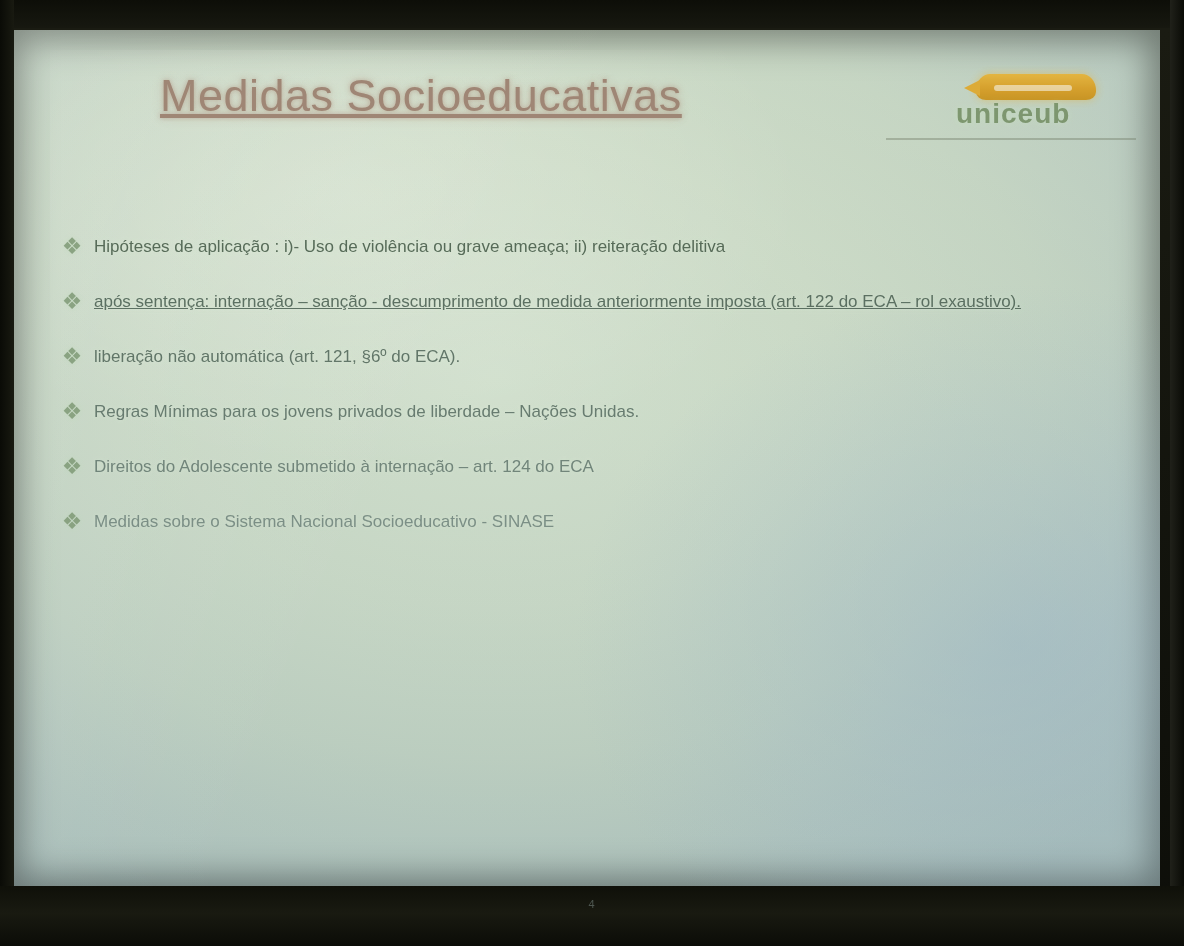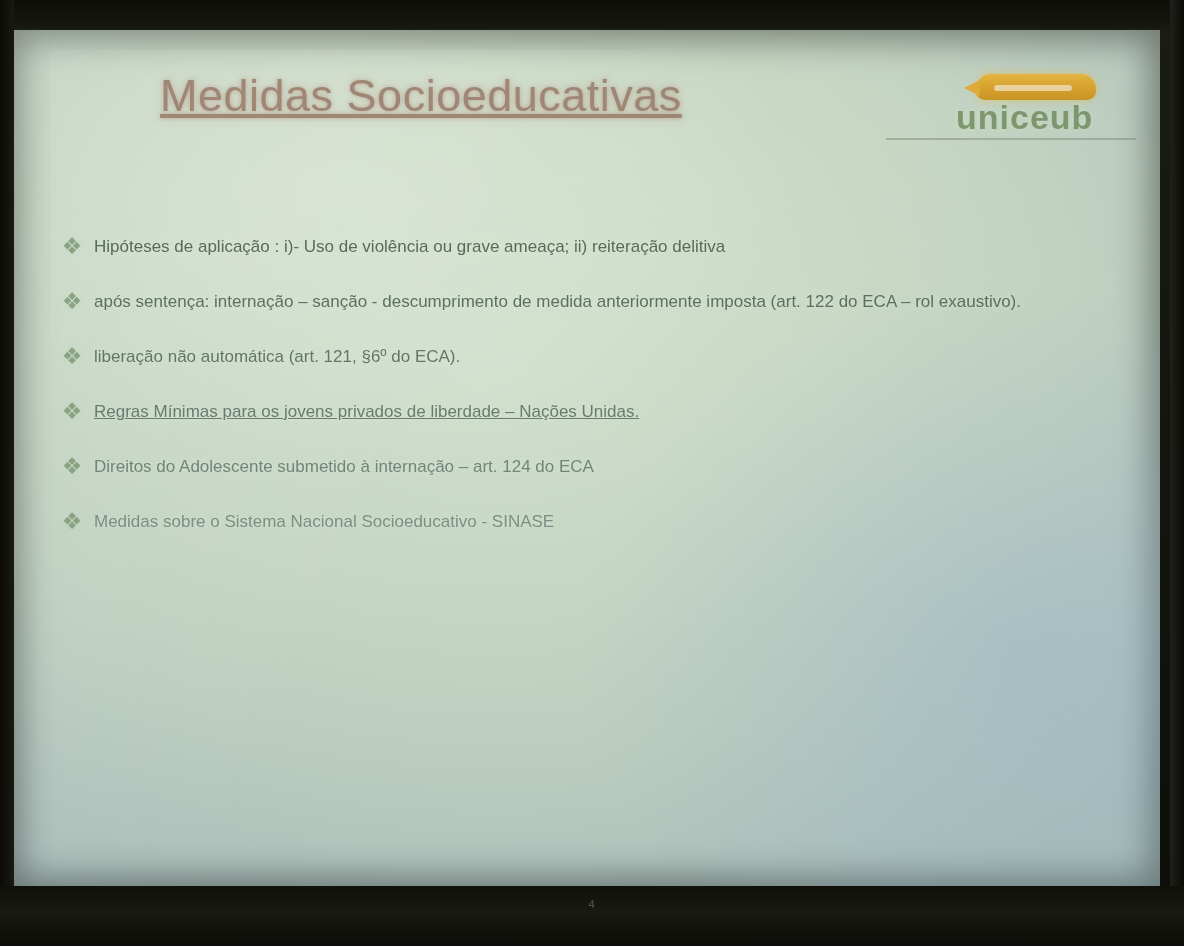--- a/index.html
+++ b/index.html
@@ -132,21 +132,21 @@
     top: 11px;
     width: 78px;
     height: 6px;
     background: rgba(255,255,255,0.55);
     border-radius: 3px;
   }
   #logo .wordmark {
     position: absolute;
     left: 8px;
     top: 26px;
-    font-size: 34px;
+    font-size: 28px;
     font-weight: bold;
     letter-spacing: 1px;
     color: #6f8a5e;
     opacity: 0.82;
     text-shadow: 0 0 7px rgba(200,225,190,0.75);
   }
   #logo .underline {
     position: absolute;
     left: -62px;
     top: 66px;
@@ -184,23 +184,23 @@
     color: #4f6452;
     text-shadow: 0 0 5px rgba(225,238,220,0.55);
     opacity: 0.93;
   }
   .bullet.justify .btext {
     text-align: justify;
     padding-right: 18px;
   }
   
   .bullet:nth-child(1) .btext { color: #4e6350; }
-  .bullet:nth-child(2) .btext { color: #53685a; }
+  .bullet:nth-child(2) .btext { color: #53685a; text-decoration: underline; }
   .bullet:nth-child(3) .btext { color: #566b5e; opacity: 0.9; }
-  .bullet:nth-child(4) .btext { color: #5a6f64; opacity: 0.88; text-decoration: underline; }
+  .bullet:nth-child(4) .btext { color: #5a6f64; opacity: 0.88; }
   .bullet:nth-child(5) .btext { color: #60756c; opacity: 0.84; }
   .bullet:nth-child(6) .btext { color: #667b74; opacity: 0.78; }
 
   
   #bottom-bar {
     position: absolute;
     left: 0;
     bottom: 0;
     width: 1184px;
     height: 60px;

